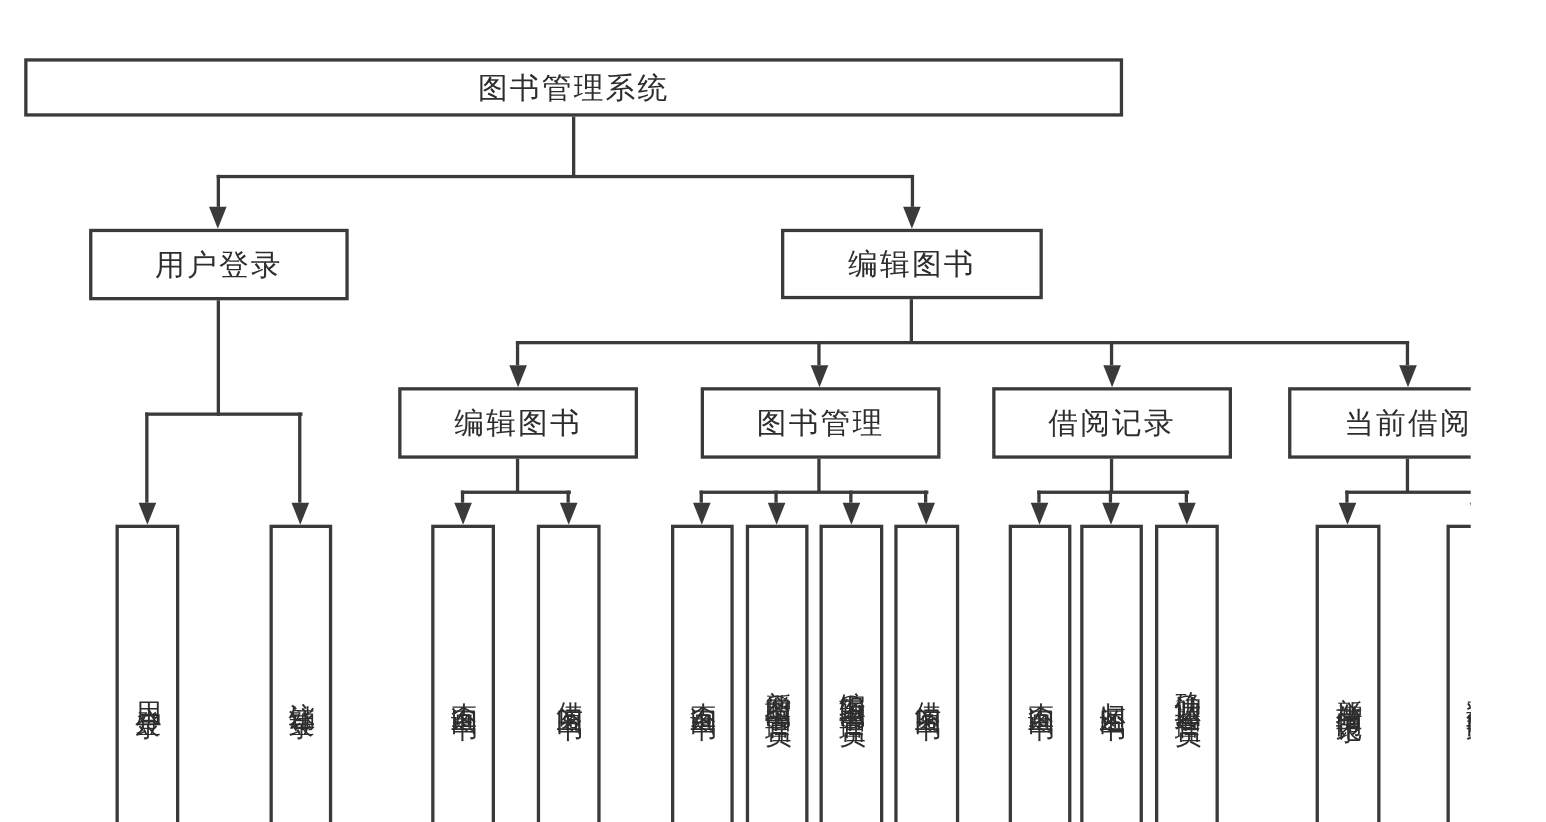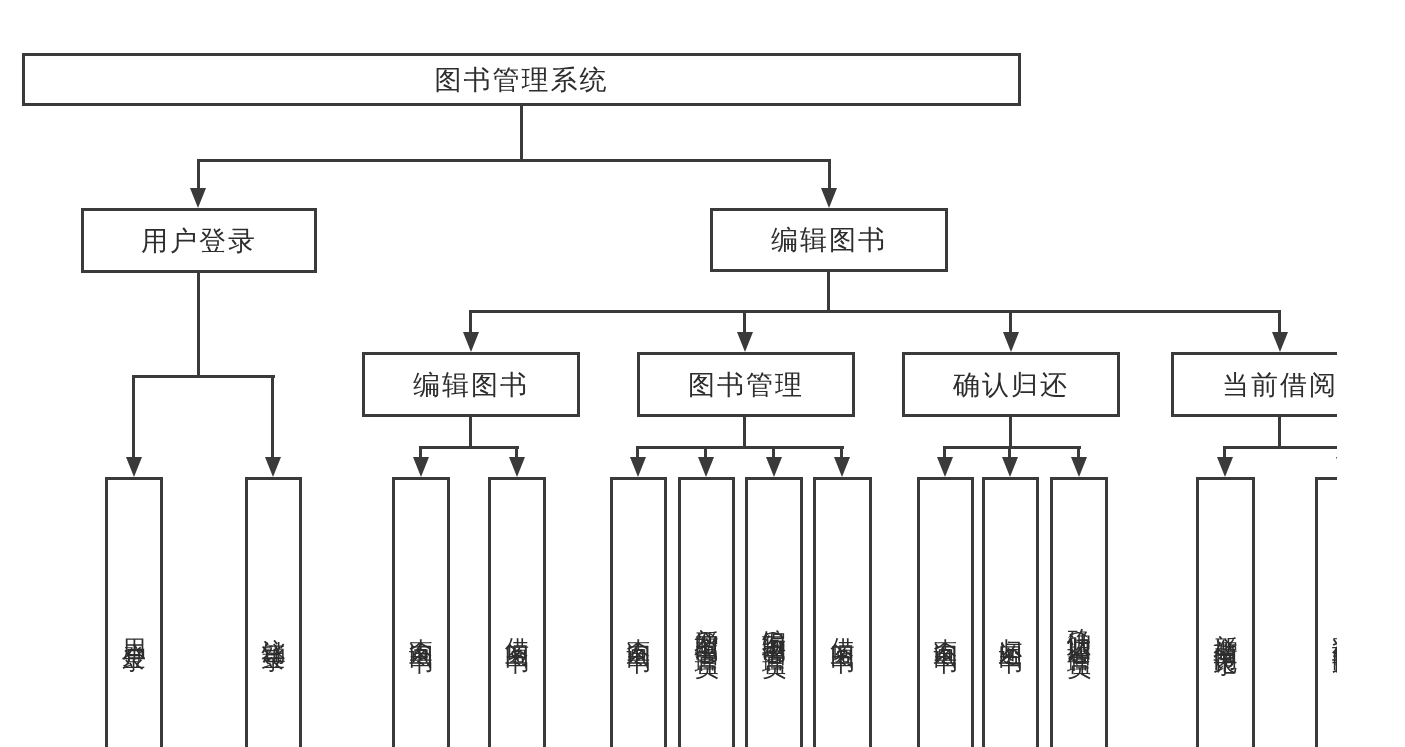--- a/index.html
+++ b/index.html
@@ -68,21 +68,21 @@
   <div class="vl" style="left:1278px;top:270px;height:22px"></div>
   <div class="ah" style="left:1272px;top:292px"></div>
 
   <div class="hbox" style="left:362px;top:312px;width:218px;height:65px">
     <span class="lbl">编辑图书</span>
   </div>
   <div class="hbox" style="left:637px;top:312px;width:218px;height:65px">
     <span class="lbl">图书管理</span>
   </div>
   <div class="hbox" style="left:902px;top:312px;width:218px;height:65px">
-    <span class="lbl">确认归还</span>
+    <span class="lbl">借阅记录</span>
   </div>
   <div class="hbox" style="left:1171px;top:312px;width:218px;height:65px">
     <span class="lbl">当前借阅</span>
   </div>
 
   <div class="vl" style="left:469px;top:377px;height:31px"></div>
   <div class="hl" style="left:419px;top:406px;width:100px"></div>
   <div class="vl" style="left:419px;top:406px;height:11px"></div>
   <div class="ah" style="left:413px;top:417px"></div>
   <div class="vl" style="left:515px;top:406px;height:11px"></div>

